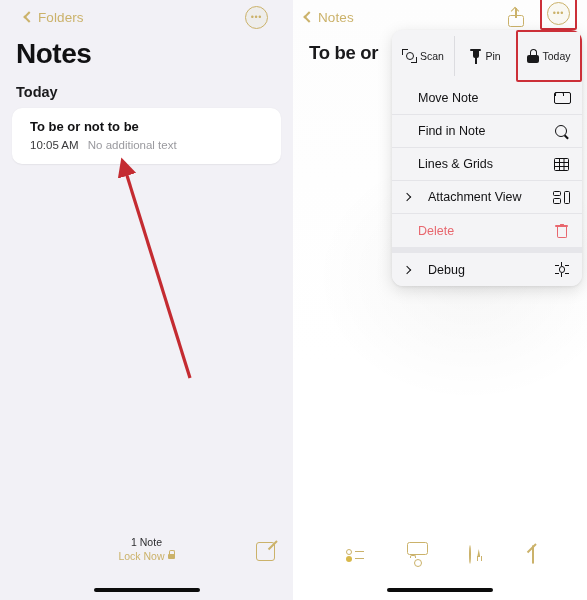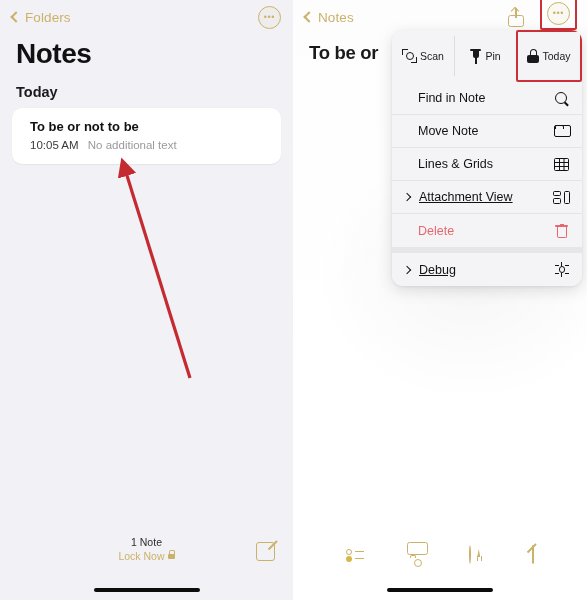--- a/index.html
+++ b/index.html
@@ -16,21 +16,21 @@
   .panel-left {
     position: relative;
     width: 293px; height: 600px;
     background: #f2f1f6;
     overflow: hidden;
   }
   .nav-left {
     position: relative;
     height: 34px;
     display: flex; align-items: center;
-    padding: 0 12px;
+    padding: 0 25px;
   }
   .back-btn {
     display: flex; align-items: center; gap: 3px;
     color: #cbb26a; font-size: 13.5px; letter-spacing: .1px;
   }
   .chev-left {
     display: inline-block; width: 8px; height: 8px;
     border-left: 2px solid #cbb26a; border-bottom: 2px solid #cbb26a;
     transform: rotate(45deg); margin-right: 2px; margin-top: 0px;
   }
@@ -217,21 +217,21 @@
     position: relative;
   }
   .ctx-item:last-child { border-bottom: none; }
   .ctx-item .chev {
     width: 6px; height: 6px;
     border-right: 1.8px solid #111113; border-top: 1.8px solid #111113;
     transform: rotate(45deg);
     margin-right: 8px; flex: 0 0 auto;
   }
   .ctx-item .label { flex: 1; }
-  .ctx-item.indent .label { margin-left: 1px; text-decoration: underline; }
+  .ctx-item.indent .label { margin-left: 10px; }
   .ctx-item.noarrow .label { margin-left: 14px; }
   .ctx-item.danger { color: #e8676e; }
   .ctx-item .right-ic { width: 17px; height: 17px; flex: 0 0 auto; display:flex; align-items:center; justify-content:center; }
 
   
   .ic-search { width: 13px; height: 13px; position: relative; }
   .ic-search::before {
     content:""; position:absolute; left:0; top:0; width: 10px; height: 10px;
     border: 1.5px solid #111113; border-radius: 50%;
   }
@@ -413,29 +413,29 @@
           <span class="ic-lock">
             <span class="shackle"></span>
               <span class="bodyl"></span>
           </span>
           <span class="lbl">Today</span>
         </div>
       </div>
 
       <div class="ctx-group">
         <div class="ctx-item noarrow">
+          <span class="label">Move Note</span>
+          <span class="right-ic">
+              <span class="ic-folder"></span>
+            </span>
+        </div>
+        <div class="ctx-item noarrow">
           <span class="label">Find in Note</span>
           <span class="right-ic">
               <span class="ic-search"></span>
-            </span>
-        </div>
-        <div class="ctx-item noarrow">
-          <span class="label">Move Note</span>
-          <span class="right-ic">
-              <span class="ic-folder"></span>
             </span>
         </div>
         <div class="ctx-item noarrow">
           <span class="label">Lines &amp; Grids</span>
           <span class="right-ic">
               <span class="ic-grid"></span>
             </span>
         </div>
         <div class="ctx-item indent">
           <span class="chev"></span>

